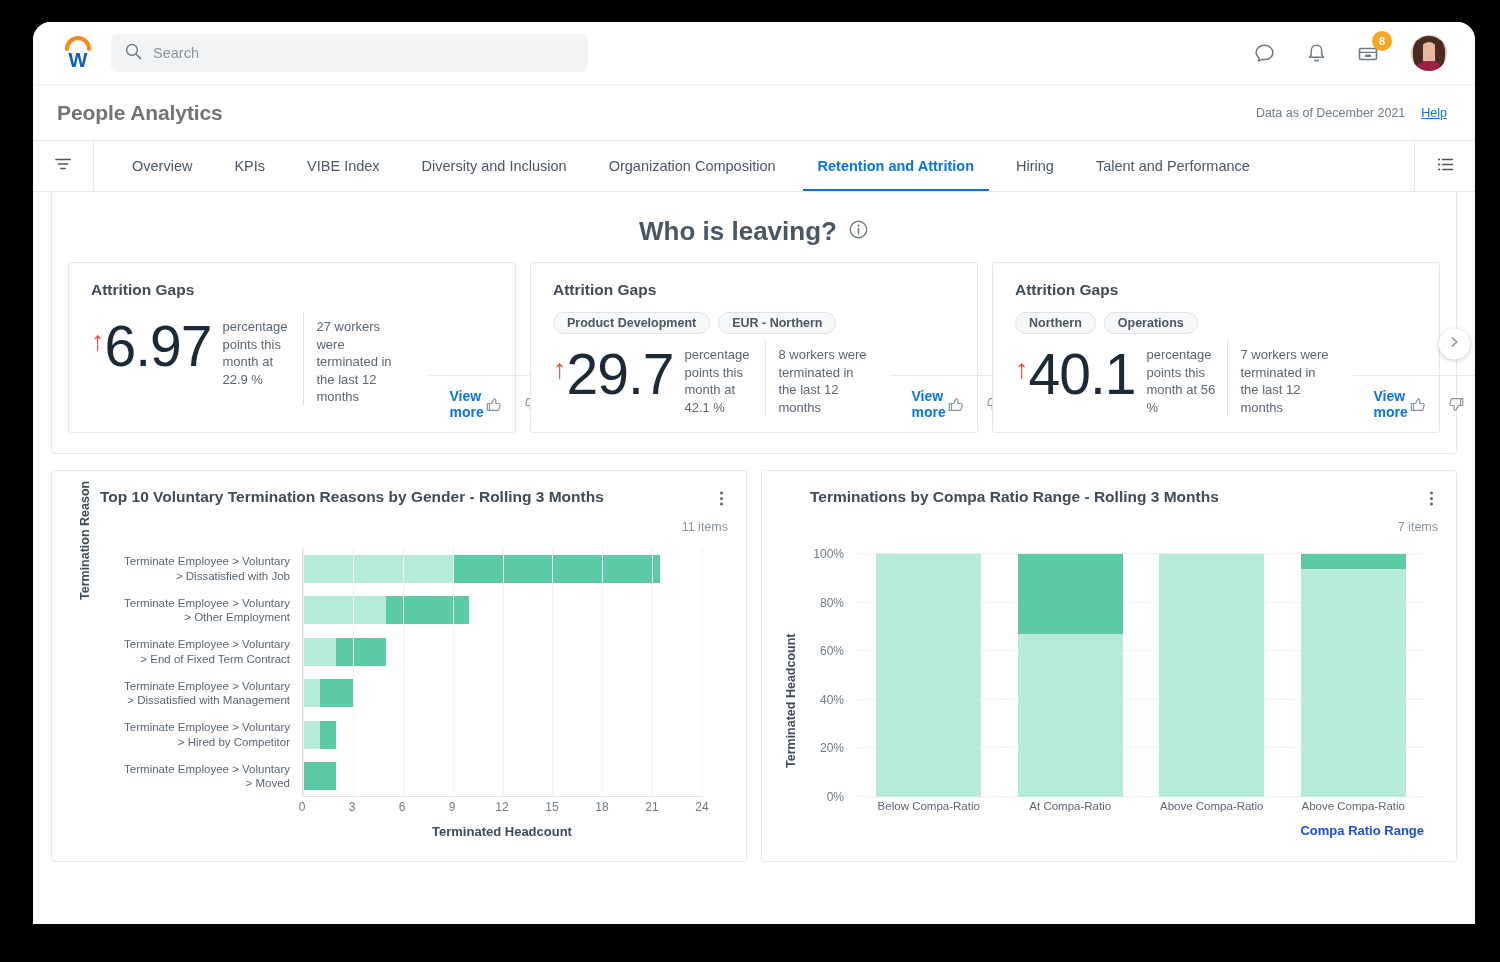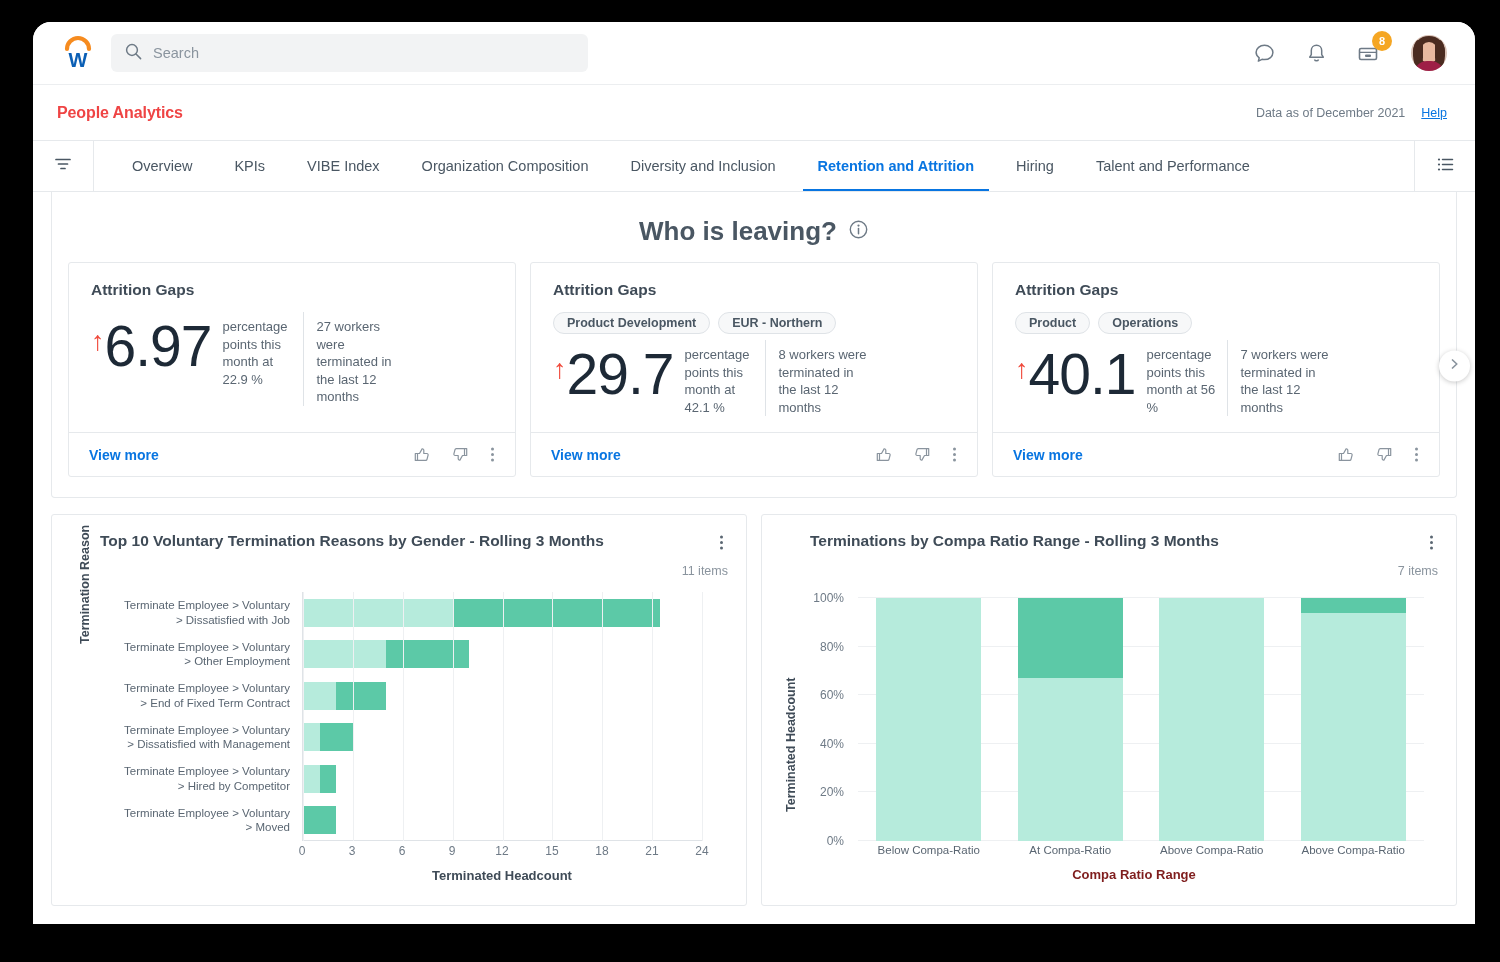--- a/index.html
+++ b/index.html
@@ -113,23 +113,23 @@
   
   .titlerow {
     height: 55px;
     flex: 0 0 55px;
     display: flex;
     align-items: center;
     padding: 0 28px 0 24px;
     background: #fff;
   }
   .page-title {
-    font-size: 16px;
+    font-size: 21px;
     font-weight: bold;
-    color: #ef4444;
+    color: #737373;
     letter-spacing: -0.1px;
   }
   .titlerow-spacer { flex: 1 1 auto; }
   .data-asof { font-size: 12.5px; color: #6e7a86; }
   .help-link {
     font-size: 12.5px; color: #0875e1;
     margin-left: 16px; text-decoration: underline; cursor: pointer;
   }
 
   
@@ -213,21 +213,21 @@
     gap: 14px;
     padding: 8px 16px 0 16px;
     position: relative;
   }
   .acard {
     flex: 1 1 0;
     border: 1px solid #e6e9ec;
     border-radius: 3px;
     background: #fff;
     display: flex;
-    flex-direction: column;
+    flex-direction: row;
     min-width: 0;
   }
   .acard-body { padding: 18px 22px 16px 22px; }
   .acard-title {
     font-size: 15.5px;
     font-weight: bold;
     color: #3f4b57;
     margin-bottom: 13px;
   }
   .pills { display: flex; gap: 8px; margin-bottom: 6px; flex-wrap: wrap; }
@@ -433,26 +433,26 @@
     display: flex;
   }
   .vcat {
     flex: 1 1 0;
     text-align: center;
     font-size: 11.5px;
     color: #5a6672;
   }
   .vxaxis-title {
     position: absolute;
-    left: 78px; right: 28px;
+    left: 78px; right: 14px;
     top: 275px;
-    text-align: center;
+    text-align: right;
     font-size: 13px;
     font-weight: bold;
-    color: #7f1d1d;
+    color: #1d4ed8;
   }
 </style>
 </head>
 <body>
 
 <div class="device">
 <div class="screen">
 
   <div class="topbar">
     <div class="wd-logo">
@@ -519,22 +519,22 @@
           <line x1="5.5" y1="10" x2="14.5" y2="10" stroke="#4a5763" stroke-width="1.7" stroke-linecap="round"></line>
           <line x1="8" y1="14.5" x2="12" y2="14.5" stroke="#4a5763" stroke-width="1.7" stroke-linecap="round"></line>
         </svg>
       </span>
     </div>
 
     <div class="tabs">
       <div class="tab">Overview</div>
       <div class="tab">KPIs</div>
       <div class="tab">VIBE Index</div>
+      <div class="tab">Diversity and Inclusion</div>
       <div class="tab">Organization Composition</div>
-      <div class="tab">Diversity and Inclusion</div>
       <div class="tab active">Retention and Attrition</div>
       <div class="tab">Hiring</div>
       <div class="tab">Talent and Performance</div>
     </div>
 
     <div class="list-cell">
       <span>
         <svg width="19" height="19" viewBox="0 0 19 19">
           <circle cx="3" cy="4.5" r="1.1" fill="#4a5763"></circle>
           <circle cx="3" cy="9.5" r="1.1" fill="#4a5763"></circle>
@@ -634,21 +634,21 @@
                     </svg>
               </span>
             </span>
           </div>
         </div>
 
         <div class="acard">
           <div class="acard-body">
             <div class="acard-title">Attrition Gaps</div>
             <div class="pills">
-              <span class="pill">Product</span>
+              <span class="pill">Northern</span>
               <span class="pill">Operations</span>
             </div>
             <div class="metric-row">
               <span class="arrow-up">↑</span>
               <span class="bignum">40.1</span>
               <div class="metric-desc">percentage points this month at 56 %</div>
               <div class="metric-desc2">7 workers were terminated in the last 12 months</div>
             </div>
           </div>
           <div class="acard-footer">

